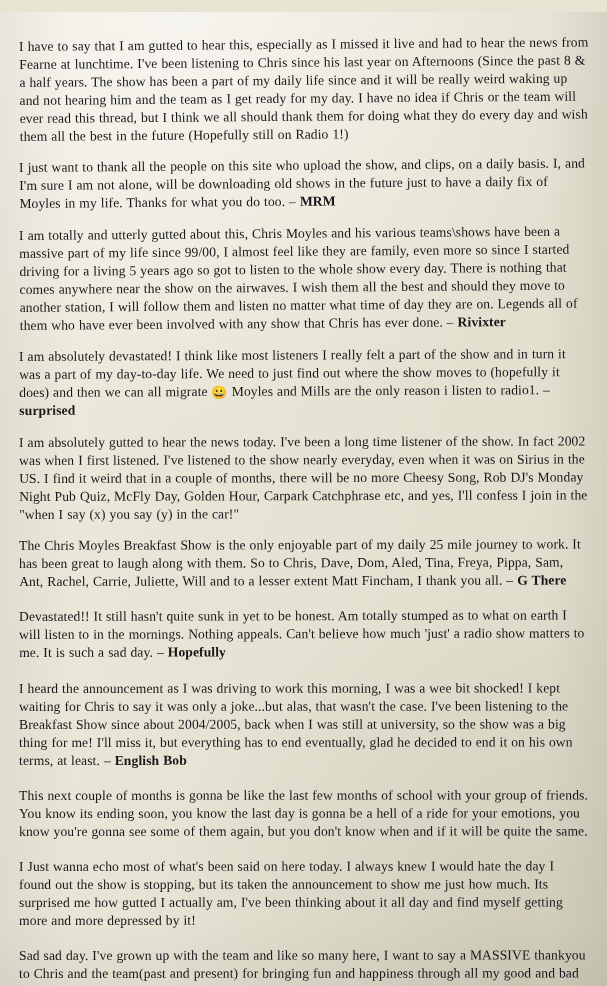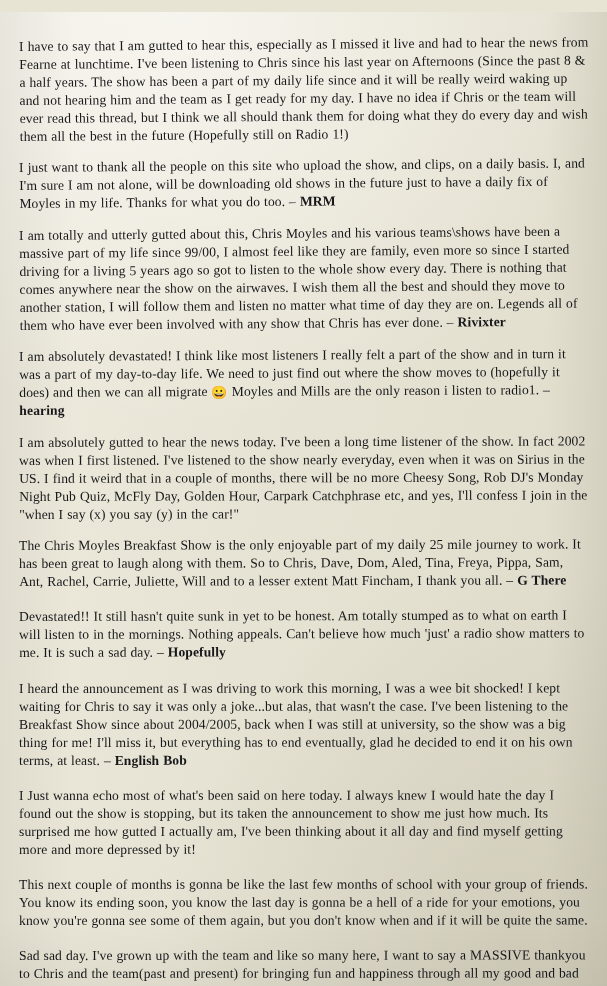--- a/index.html
+++ b/index.html
@@ -77,45 +77,45 @@
 
     <p class="para skew-a">
       <span>I just want to thank all the people on this site who upload the show, and clips, on a daily basis. I, and I'm sure I am not alone, will be downloading old shows in the future just to have a daily fix of Moyles in my life. Thanks for what you do too. – </span><span class="sig">MRM</span>
     </p>
 
     <p class="para skew-a">
       <span>I am totally and utterly gutted about this, Chris Moyles and his various teams\shows have been a massive part of my life since 99/00, I almost feel like they are family, even more so since I started driving for a living 5 years ago so got to listen to the whole show every day. There is nothing that comes anywhere near the show on the airwaves.  I wish them all the best and should they move to another station, I will follow them and listen no matter what time of day they are on. Legends all of them who have ever been involved with any show that Chris has ever done. – </span><span class="sig">Rivixter</span>
     </p>
 
     <p class="para skew-b">
-      <span>I am absolutely devastated! I think like most listeners I really felt a part of the show and in turn it was a part of my day-to-day life. We need to just find out where the show moves to (hopefully it does) and then we can all migrate </span><span class="emoji">😀</span><span> Moyles and Mills are the only reason i listen to radio1. – </span><span class="sig">hearing</span>
+      <span>I am absolutely devastated! I think like most listeners I really felt a part of the show and in turn it was a part of my day-to-day life. We need to just find out where the show moves to (hopefully it does) and then we can all migrate </span><span class="emoji">😀</span><span> Moyles and Mills are the only reason i listen to radio1. – </span><span class="sig">surprised</span>
     </p>
 
     <p class="para skew-c">
       <span>I am absolutely gutted to hear the news today. I've been a long time listener of the show. In fact 2002 was when I first listened. I've listened to the show nearly everyday, even when it was on Sirius in the US. I find it weird that in a couple of months, there will be no more Cheesy Song, Rob DJ's Monday Night Pub Quiz, McFly Day, Golden Hour, Carpark Catchphrase etc, and yes, I'll confess I join in the "when I say (x) you say (y) in the car!"</span>
     </p>
 
     <p class="para skew-c gap-big">
       <span>The Chris Moyles Breakfast Show is the only enjoyable part of my daily 25 mile journey to work. It has been great to laugh along with them.  So to Chris, Dave, Dom, Aled, Tina, Freya, Pippa, Sam, Ant, Rachel, Carrie, Juliette, Will and to a lesser extent Matt Fincham, I thank you all.  – </span><span class="sig">G There</span>
     </p>
 
     <p class="para skew-c gap-big">
       <span>Devastated!! It still hasn't quite sunk in yet to be honest. Am totally stumped as to what on earth I will listen to in the mornings. Nothing appeals. Can't believe how much 'just' a radio show matters to me. It is such a sad day. –  </span><span class="sig">Hopefully</span>
     </p>
 
     <p class="para skew-d gap-big">
       <span>I heard the announcement as I was driving to work this morning, I was a wee bit shocked! I kept waiting for Chris to say it was only a joke...but alas, that wasn't the case.  I've been listening to the Breakfast Show since about 2004/2005, back when I was still at university, so the show was a big thing for me!  I'll miss it, but everything has to end eventually, glad he decided to end it on his own terms, at least. – </span><span class="sig">English Bob</span>
     </p>
 
     <p class="para skew-d gap-big">
-      <span>I Just wanna echo most of what's been said on here today. I always knew I would hate the day I found out the show is stopping, but its taken the announcement to show me just how much. Its surprised me how gutted I actually am, I've been thinking about it all day and find myself getting more and more depressed by it!</span>
+      <span>This next couple of months is gonna be like the last few months of school with your group of friends. You know its ending soon, you know the last day is gonna be a hell of a ride for your emotions, you know you're gonna see some of them again, but you don't know when and if it will be quite the same.</span>
     </p>
 
     <p class="para skew-d gap-big">
-      <span>This next couple of months is gonna be like the last few months of school with your group of friends. You know its ending soon, you know the last day is gonna be a hell of a ride for your emotions, you know you're gonna see some of them again, but you don't know when and if it will be quite the same.</span>
+      <span>I Just wanna echo most of what's been said on here today. I always knew I would hate the day I found out the show is stopping, but its taken the announcement to show me just how much. Its surprised me how gutted I actually am, I've been thinking about it all day and find myself getting more and more depressed by it!</span>
     </p>
 
     <p class="para skew-d">
       <span>Sad sad day. I've grown up with the team and like so many here, I want to say a MASSIVE thankyou to Chris and the team(past and present) for bringing fun and happiness through all my good and bad times! - </span><span class="sig">colinho</span>
     </p>
 
   </div>
 </div>
 
 </body></html>

